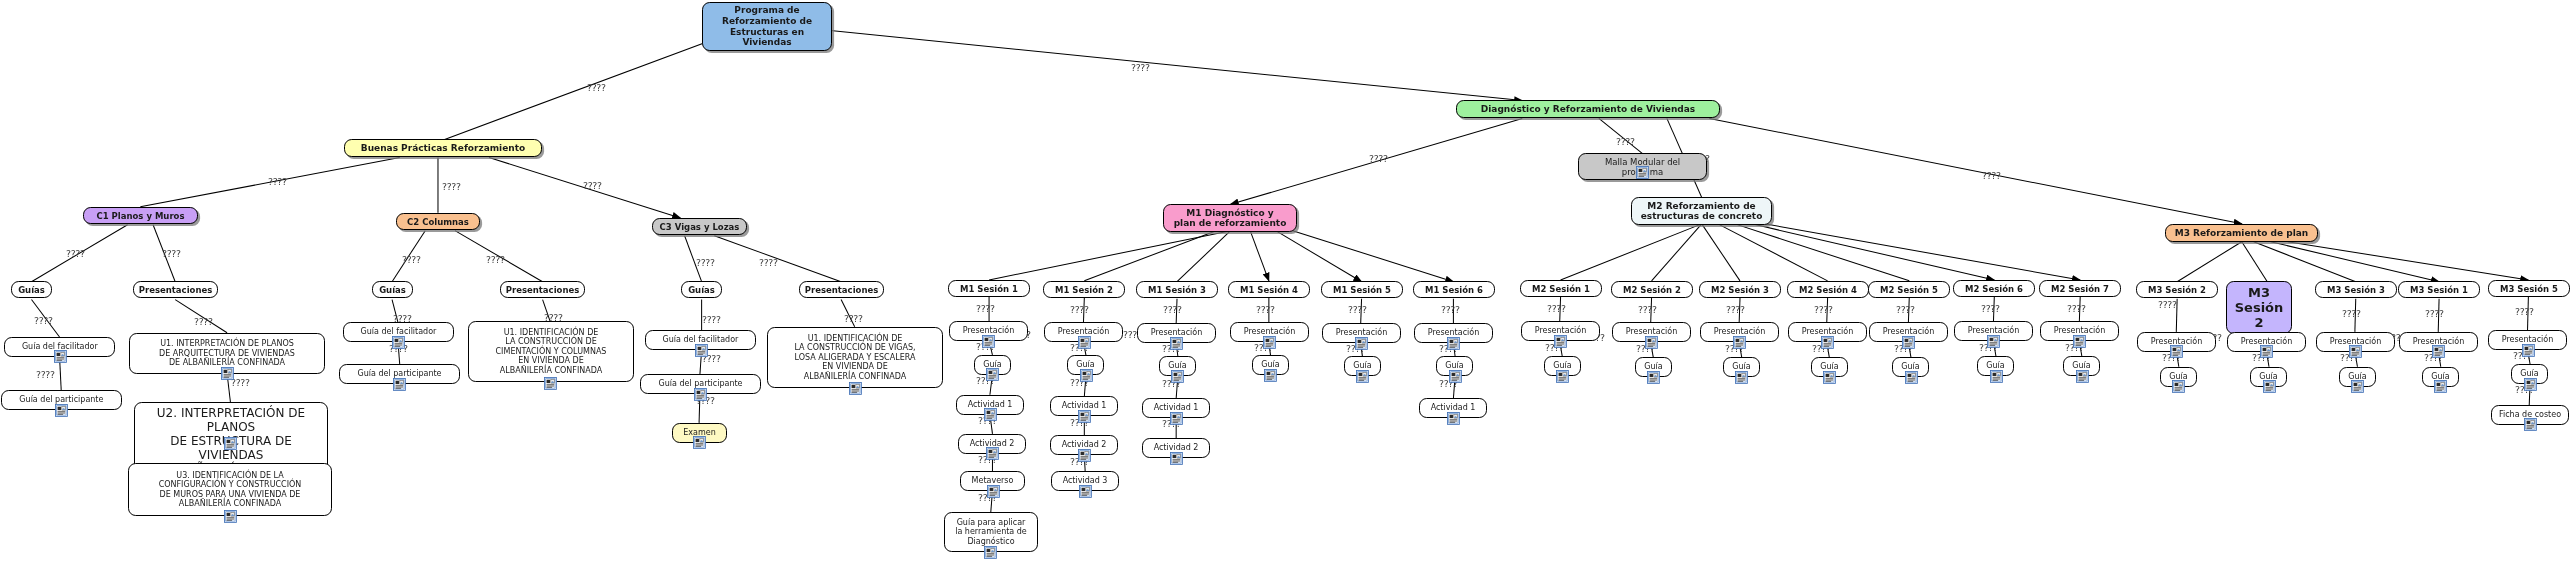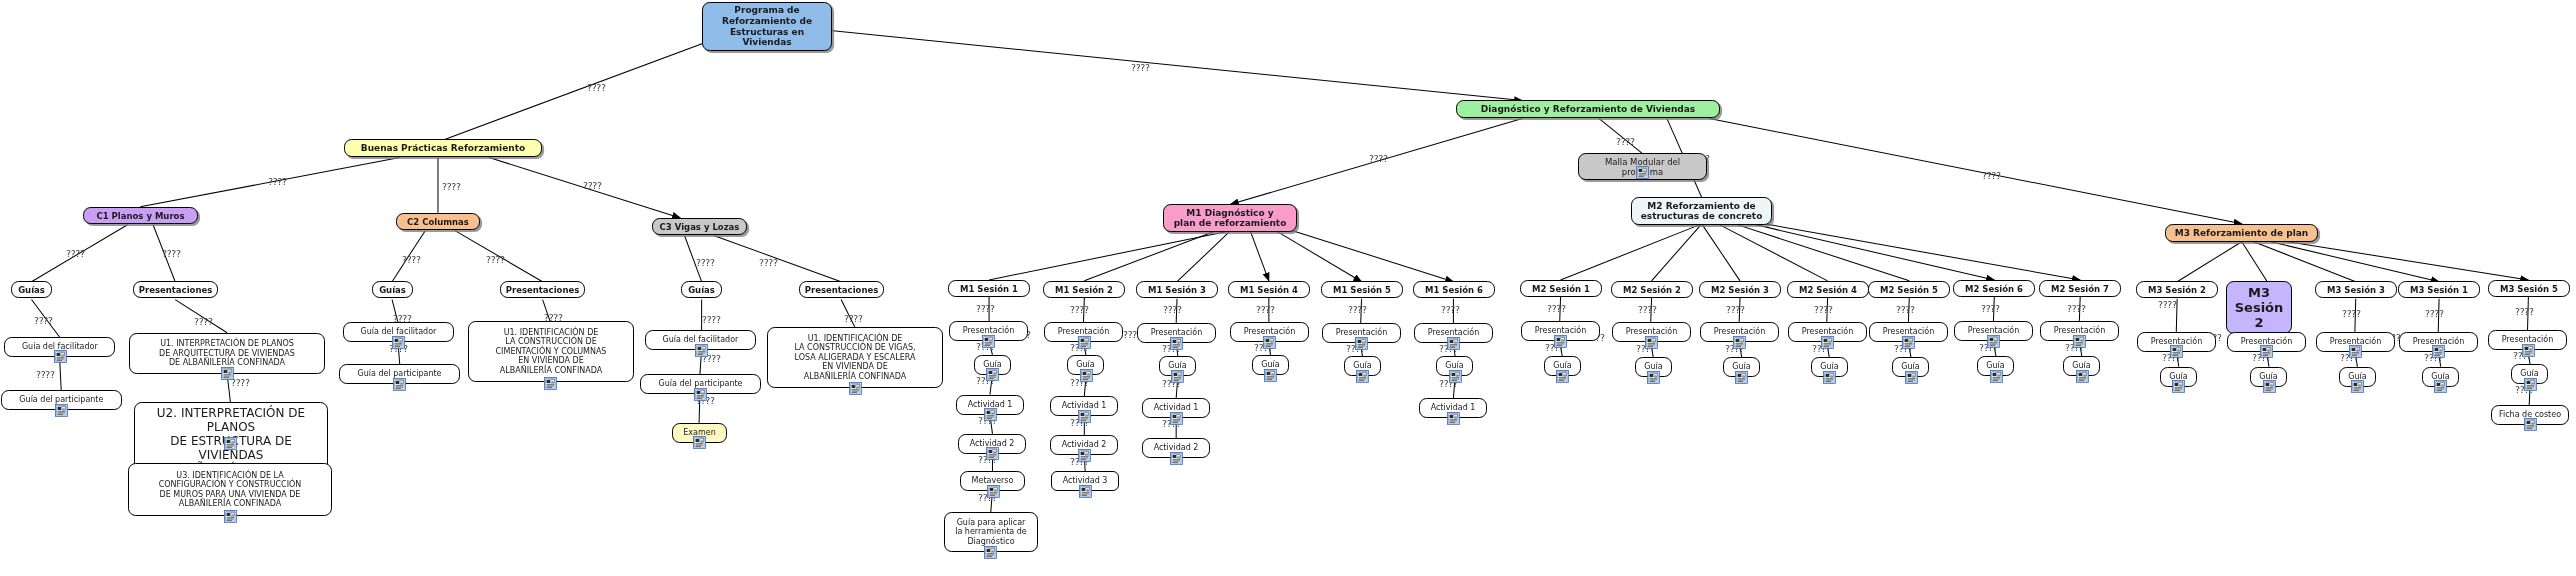--- a/index.html
+++ b/index.html
@@ -586,21 +586,21 @@
           <rect x="0.5" y="0.5" width="14" height="14" fill="#ffffff" stroke="#3f6fb5" stroke-width="1"></rect>
           <rect x="2" y="2" width="11" height="11" fill="#ffffff" stroke="#5588cc" stroke-width="0.8"></rect>
           <rect x="3" y="3.2" width="4" height="4" fill="#2b2b2b"></rect>
           <rect x="8" y="3.2" width="4" height="4" fill="#eaeaea" stroke="#4a4a4a" stroke-width="0.6"></rect>
           <path d="M8.3 6.6 L9.6 4.6 L10.6 6.0 L11.3 5.2 L11.8 6.6 Z" fill="#4a7fc1"></path>
           <line x1="3" y1="9" x2="12" y2="9" stroke="#333" stroke-width="0.9"></line>
           <line x1="3" y1="10.6" x2="12" y2="10.6" stroke="#333" stroke-width="0.9"></line>
           <line x1="3" y1="12.1" x2="9.5" y2="12.1" stroke="#333" stroke-width="0.9"></line>
         </svg>
       </div>
-      <div class="node" style="left: 1051px; top: 471px; width: 68px; min-height: 19.6px; background: rgb(255, 255, 255); font-size: 8px; border-radius: 6px;">Actividad 3</div>
+      <div class="node" style="left: 1051px; top: 471px; width: 68px; min-height: 19.6px; background: rgb(255, 255, 255); font-size: 8px;">Actividad 3</div>
       <div class="doc-icon" style="left: 1079px; top: 485px;">
         <svg width="12.8" height="12.8" viewBox="0 0 15 15">
           <rect x="0.5" y="0.5" width="14" height="14" fill="#ffffff" stroke="#3f6fb5" stroke-width="1"></rect>
           <rect x="2" y="2" width="11" height="11" fill="#ffffff" stroke="#5588cc" stroke-width="0.8"></rect>
           <rect x="3" y="3.2" width="4" height="4" fill="#2b2b2b"></rect>
           <rect x="8" y="3.2" width="4" height="4" fill="#eaeaea" stroke="#4a4a4a" stroke-width="0.6"></rect>
           <path d="M8.3 6.6 L9.6 4.6 L10.6 6.0 L11.3 5.2 L11.8 6.6 Z" fill="#4a7fc1"></path>
           <line x1="3" y1="9" x2="12" y2="9" stroke="#333" stroke-width="0.9"></line>
           <line x1="3" y1="10.6" x2="12" y2="10.6" stroke="#333" stroke-width="0.9"></line>
           <line x1="3" y1="12.1" x2="9.5" y2="12.1" stroke="#333" stroke-width="0.9"></line>

